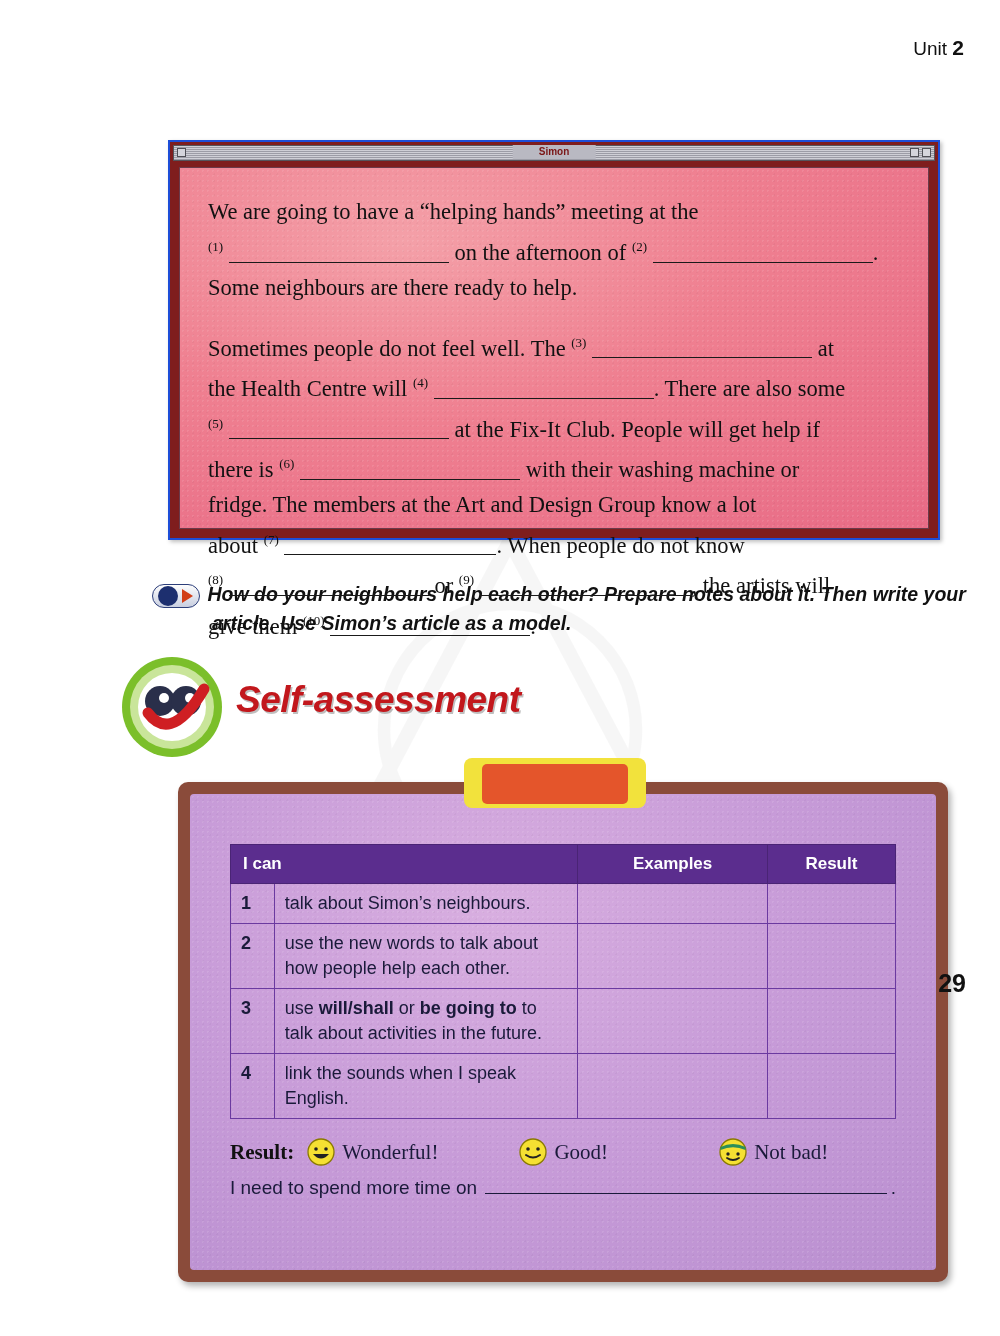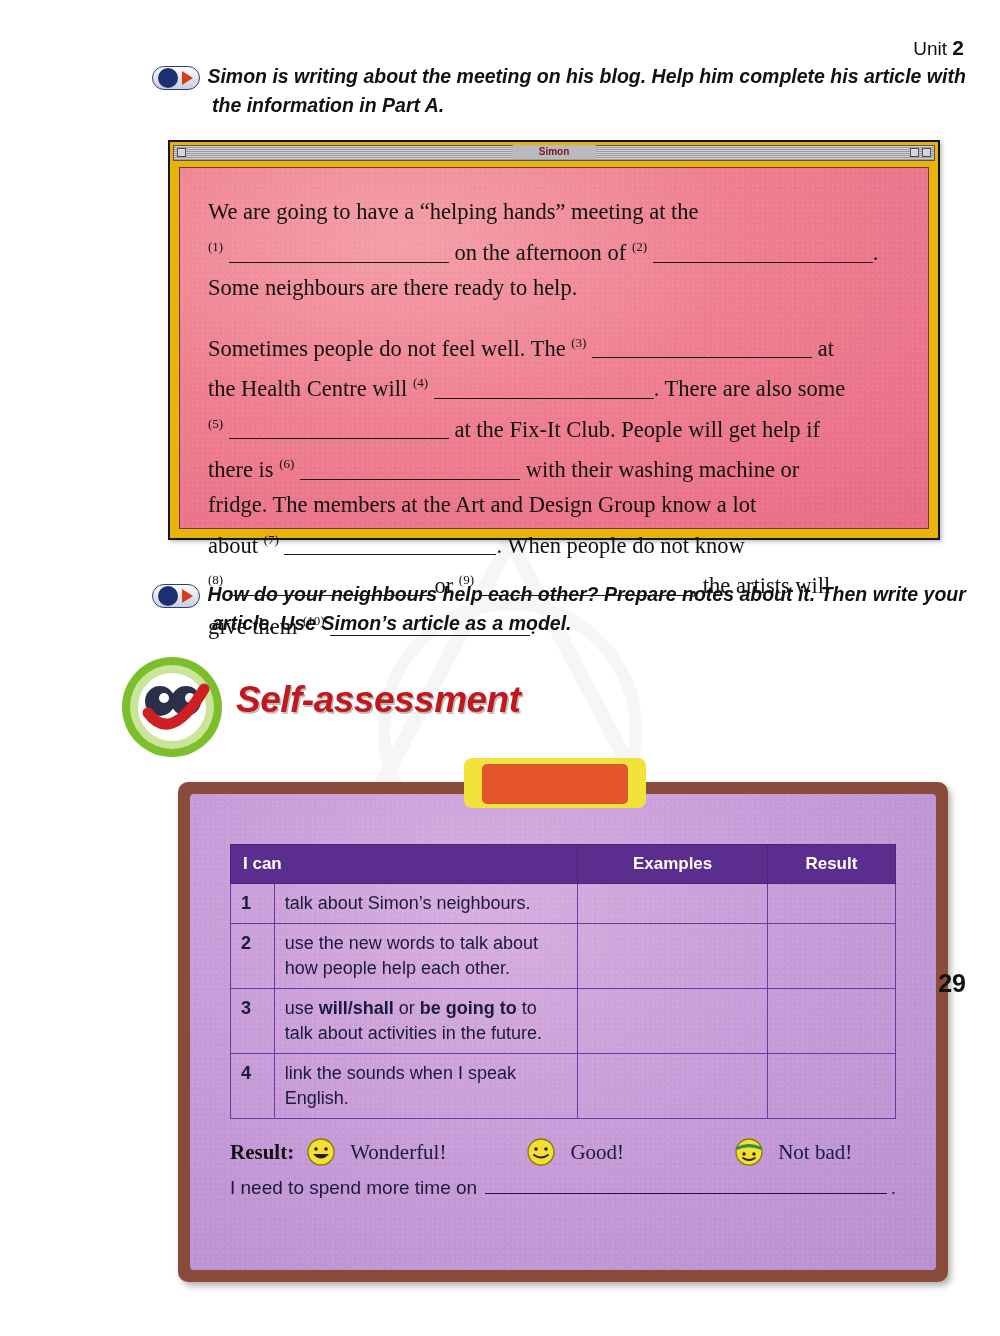--- a/index.html
+++ b/index.html
@@ -103,22 +103,22 @@
 
   .instr-first-line { padding-left: 60px; text-indent: -60px; }
 
   
   .blog-window {
     position: absolute;
     left: 168px;
     top: 140px;
     width: 772px;
     height: 400px;
-    background: #eab308;
-    border: 2px solid #0f172a;
+    background: #7f1d1d;
+    border: 2px solid #1d4ed8;
     box-sizing: border-box;
     box-shadow: 2px 2px 4px rgba(0,0,0,0.25);
   }
   .titlebar {
     position: relative;
     height: 16px;
     margin: 3px 3px 0 3px;
     background: repeating-linear-gradient(to bottom, #cfcfd6 0px, #cfcfd6 1px, #9c9ca6 1px, #9c9ca6 2px);
     border: 1px solid #55555c;
     box-sizing: border-box;
@@ -320,21 +320,20 @@
   .smiley {
     width: 30px; height: 30px;
     margin: 0 6px 0 0;
     vertical-align: middle;
   }
   .result-item {
     display: flex;
     align-items: center;
     font-family: "Liberation Serif", serif;
     font-size: 21px;
-    gap: 8px;
   }
   .gap1 { width: 80px; }
   .gap2 { width: 110px; }
 
   .need-row {
     position: relative;
     z-index: 2;
     margin-top: 10px;
     font-family: "Liberation Sans", sans-serif;
     font-size: 19px;
@@ -369,30 +368,20 @@
   </svg>
 </div>
 
 <div class="page">
 
   <div class="unit-header">
     <span>Unit</span>
     <span class="num">2</span>
   </div>
 
-  <div class="instruction" id="instr-b">
-    <div class="instr-first-line">
-      <span class="ex-badge">
-        <span class="oval"></span>
-        <span class="letter">B</span>
-        <span class="arrow"></span>
-      </span>
-      <span class="txt">Simon is writing about the meeting on his blog. Help him complete his article with the information in Part A.</span>
-    </div>
-  </div>
 
   <div class="blog-window">
     <div class="titlebar">
       <span class="tb-box l"></span>
       <span class="tb-title">Simon</span>
       <span class="tb-box r1"></span>
       <span class="tb-box r2"></span>
     </div>
     <div class="blog-body">
       <p>

